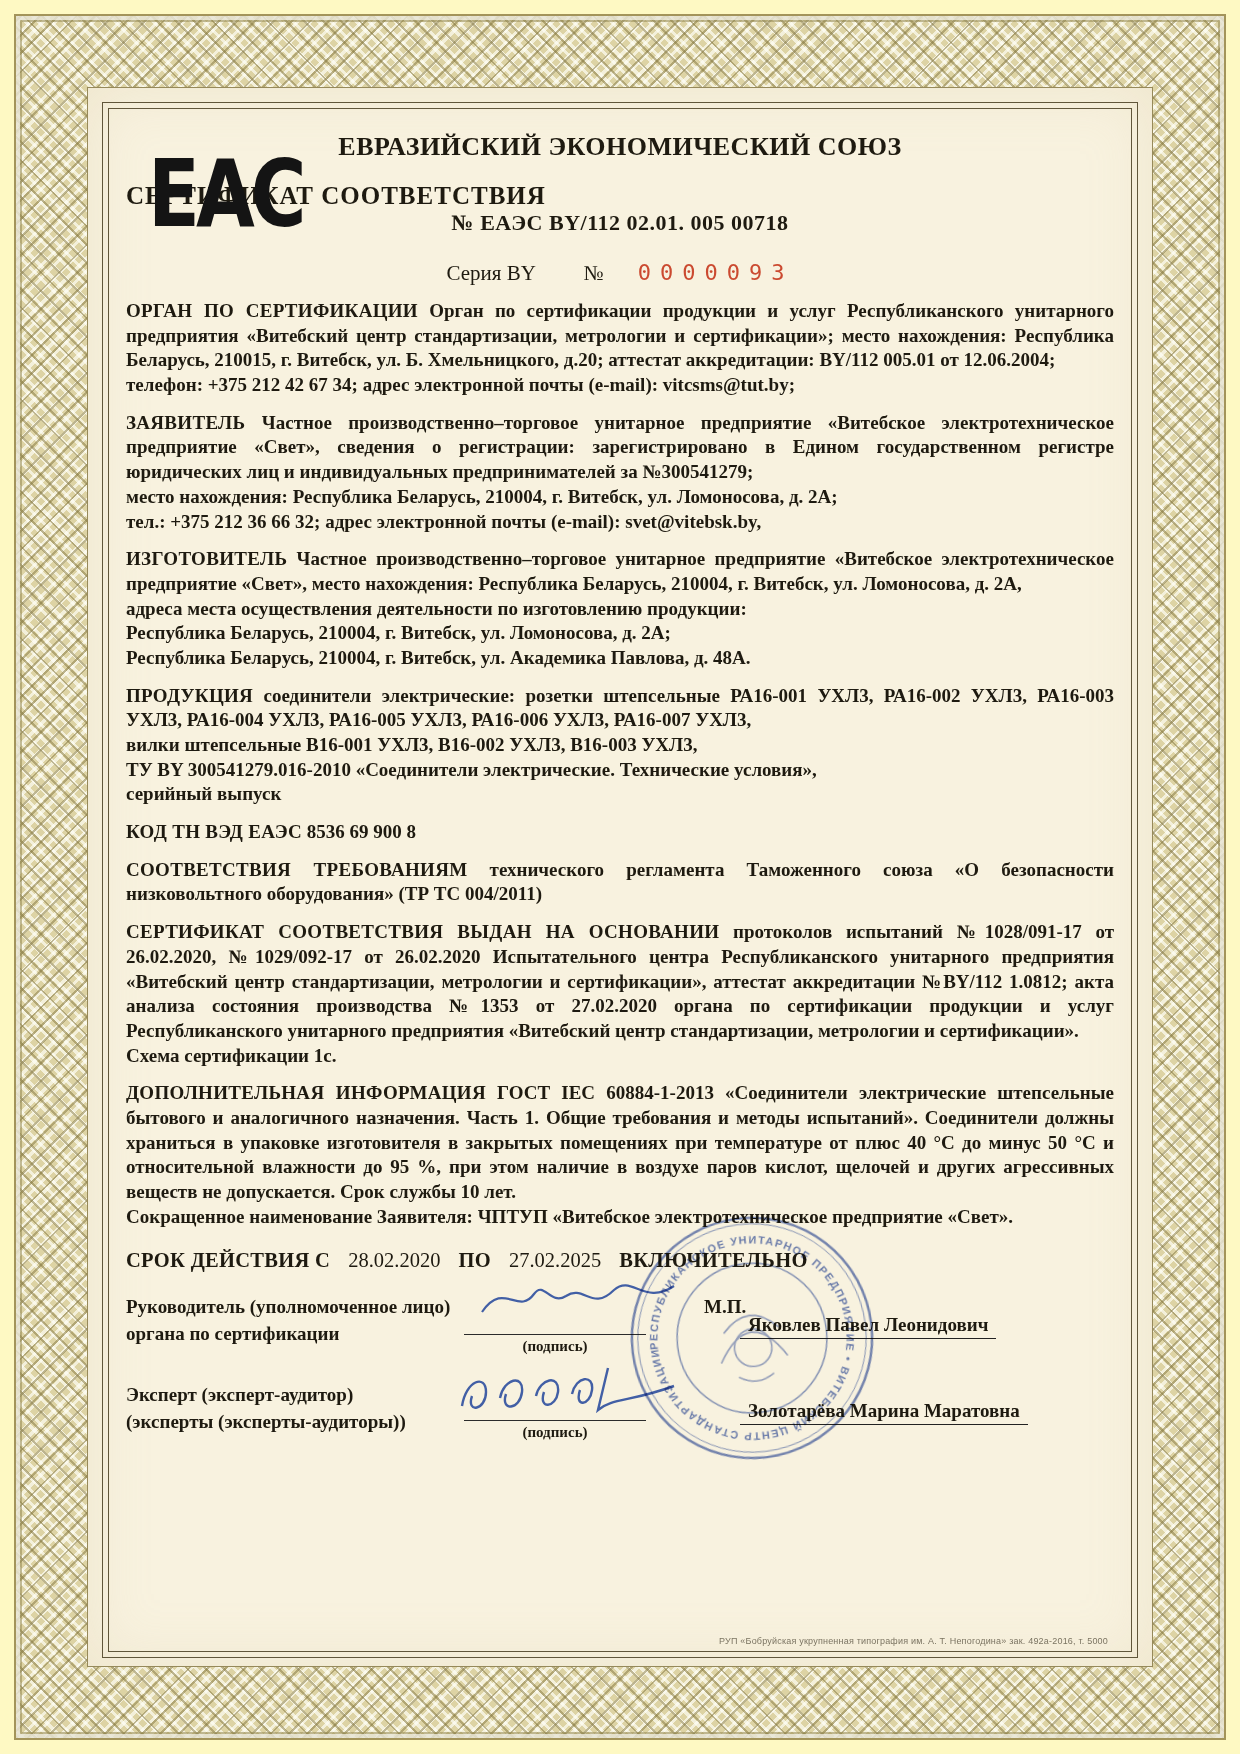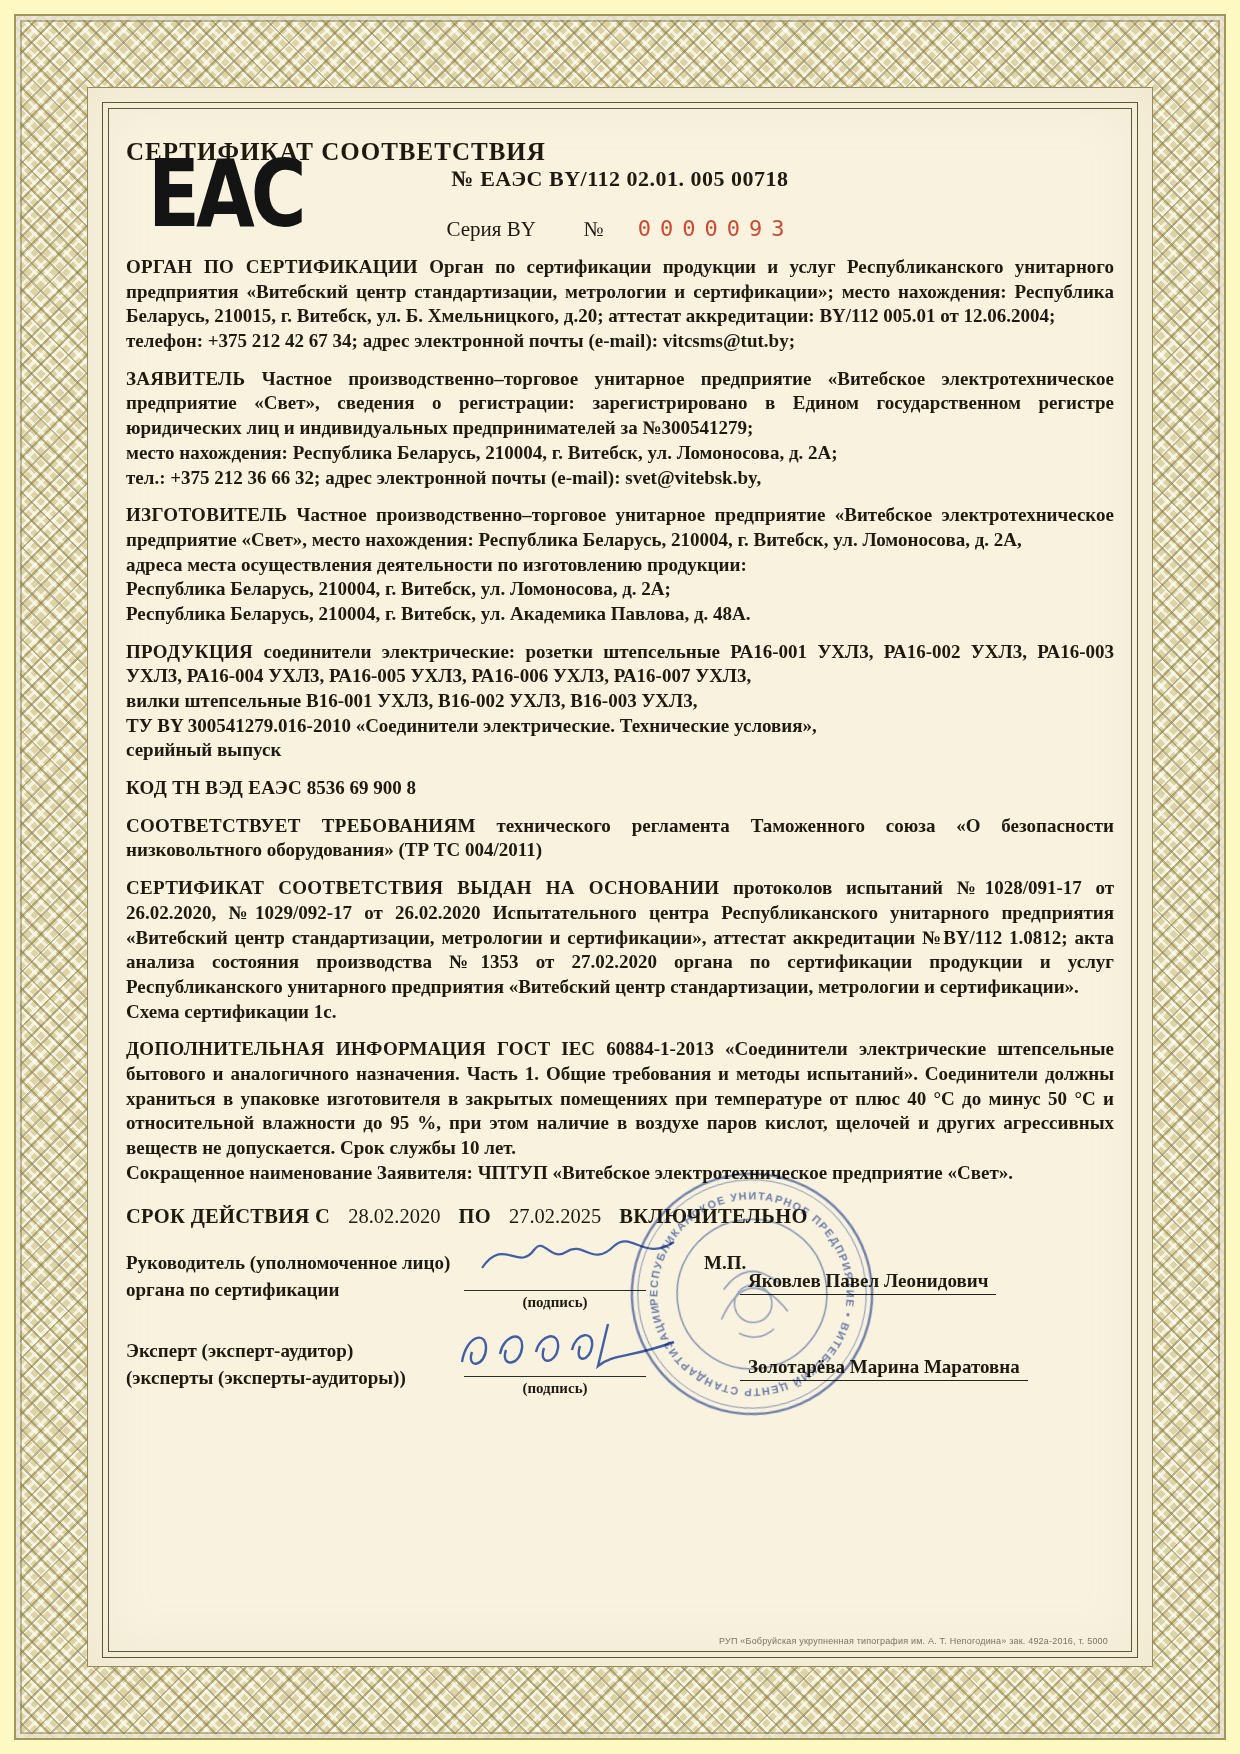--- a/index.html
+++ b/index.html
@@ -81,20 +81,21 @@
 <div class="page">
   <div class="guilloche"></div>
   <div class="inner-paper"></div>
   <div class="frame frame-outer"></div>
   <div class="frame frame-inner"></div>
 
   <div class="content">
 
     <div class="eac-logo">ЕАС</div>
 
+    <div class="h1">ЕВРАЗИЙСКИЙ ЭКОНОМИЧЕСКИЙ СОЮЗ</div>
     <div class="h2">СЕРТИФИКАТ СООТВЕТСТВИЯ</div>
     <div class="cert-no">№ ЕАЭС BY/112 02.01. 005 00718</div>
 
     <div class="series">
       <span class="series-lab">Серия BY</span><span class="series-no-sign">№</span><span class="series-num">0000093</span>
     </div>
 
     <p class="sec"><b>ОРГАН ПО СЕРТИФИКАЦИИ</b> <span class="sec-text">Орган по сертификации продукции и услуг Республиканского унитарного предприятия «Витебский центр стандартизации, метрологии и сертификации»; место нахождения: Республика Беларусь, 210015, г. Витебск, ул. Б. Хмельницкого, д.20; аттестат аккредитации: BY/112 005.01 от 12.06.2004;
 телефон: +375 212 42 67 34; адрес электронной почты (e-mail): vitcsms@tut.by;</span></p>
 
@@ -107,21 +108,21 @@
 Республика Беларусь, 210004, г. Витебск, ул. Ломоносова, д. 2А;
 Республика Беларусь, 210004, г. Витебск, ул. Академика Павлова, д. 48А.</span></p>
 
     <p class="sec"><b>ПРОДУКЦИЯ</b> <span class="sec-text">соединители электрические: розетки штепсельные РА16-001 УХЛ3, РА16-002 УХЛ3, РА16-003 УХЛ3, РА16-004 УХЛ3, РА16-005 УХЛ3, РА16-006 УХЛ3, РА16-007 УХЛ3,
 вилки штепсельные В16-001 УХЛ3, В16-002 УХЛ3, В16-003 УХЛ3,
 ТУ BY 300541279.016-2010 «Соединители электрические. Технические условия»,
 серийный выпуск</span></p>
 
     <p class="sec"><b>КОД ТН ВЭД ЕАЭС</b> <span class="sec-text">8536 69 900 8</span></p>
 
-    <p class="sec"><b>СООТВЕТСТВУЕТ ТРЕБОВАНИЯМ</b> <span class="sec-text">технического регламента Таможенного союза «О безопасности низковольтного оборудования» (ТР ТС 004/2011)</span></p>
+    <p class="sec"><b>СООТВЕТСТВИЯ ТРЕБОВАНИЯМ</b> <span class="sec-text">технического регламента Таможенного союза «О безопасности низковольтного оборудования» (ТР ТС 004/2011)</span></p>
 
     <p class="sec"><b>СЕРТИФИКАТ СООТВЕТСТВИЯ ВЫДАН НА ОСНОВАНИИ</b> <span class="sec-text">протоколов испытаний №1028/091-17 от 26.02.2020, №1029/092-17 от 26.02.2020 Испытательного центра Республиканского унитарного предприятия «Витебский центр стандартизации, метрологии и сертификации», аттестат аккредитации №BY/112 1.0812; акта анализа состояния производства №1353 от 27.02.2020 органа по сертификации продукции и услуг Республиканского унитарного предприятия «Витебский центр стандартизации, метрологии и сертификации».
 Схема сертификации 1с.</span></p>
 
     <p class="sec"><b>ДОПОЛНИТЕЛЬНАЯ ИНФОРМАЦИЯ</b> <span class="sec-text">ГОСТ IEC 60884-1-2013 «Соединители электрические штепсельные бытового и аналогичного назначения. Часть 1. Общие требования и методы испытаний». Соединители должны храниться в упаковке изготовителя в закрытых помещениях при температуре от плюс 40 °С до минус 50 °С и относительной влажности до 95 %, при этом наличие в воздухе паров кислот, щелочей и других агрессивных веществ не допускается. Срок службы 10 лет.
 Сокращенное наименование Заявителя: ЧПТУП «Витебское электротехническое предприятие «Свет».</span></p>
 
     <p class="validity"><b>СРОК ДЕЙСТВИЯ С</b><span class="vdate">28.02.2020</span><b>ПО</b><span class="vdate">27.02.2025</span><b>ВКЛЮЧИТЕЛЬНО</b></p>
 
     <div class="sigblock">

